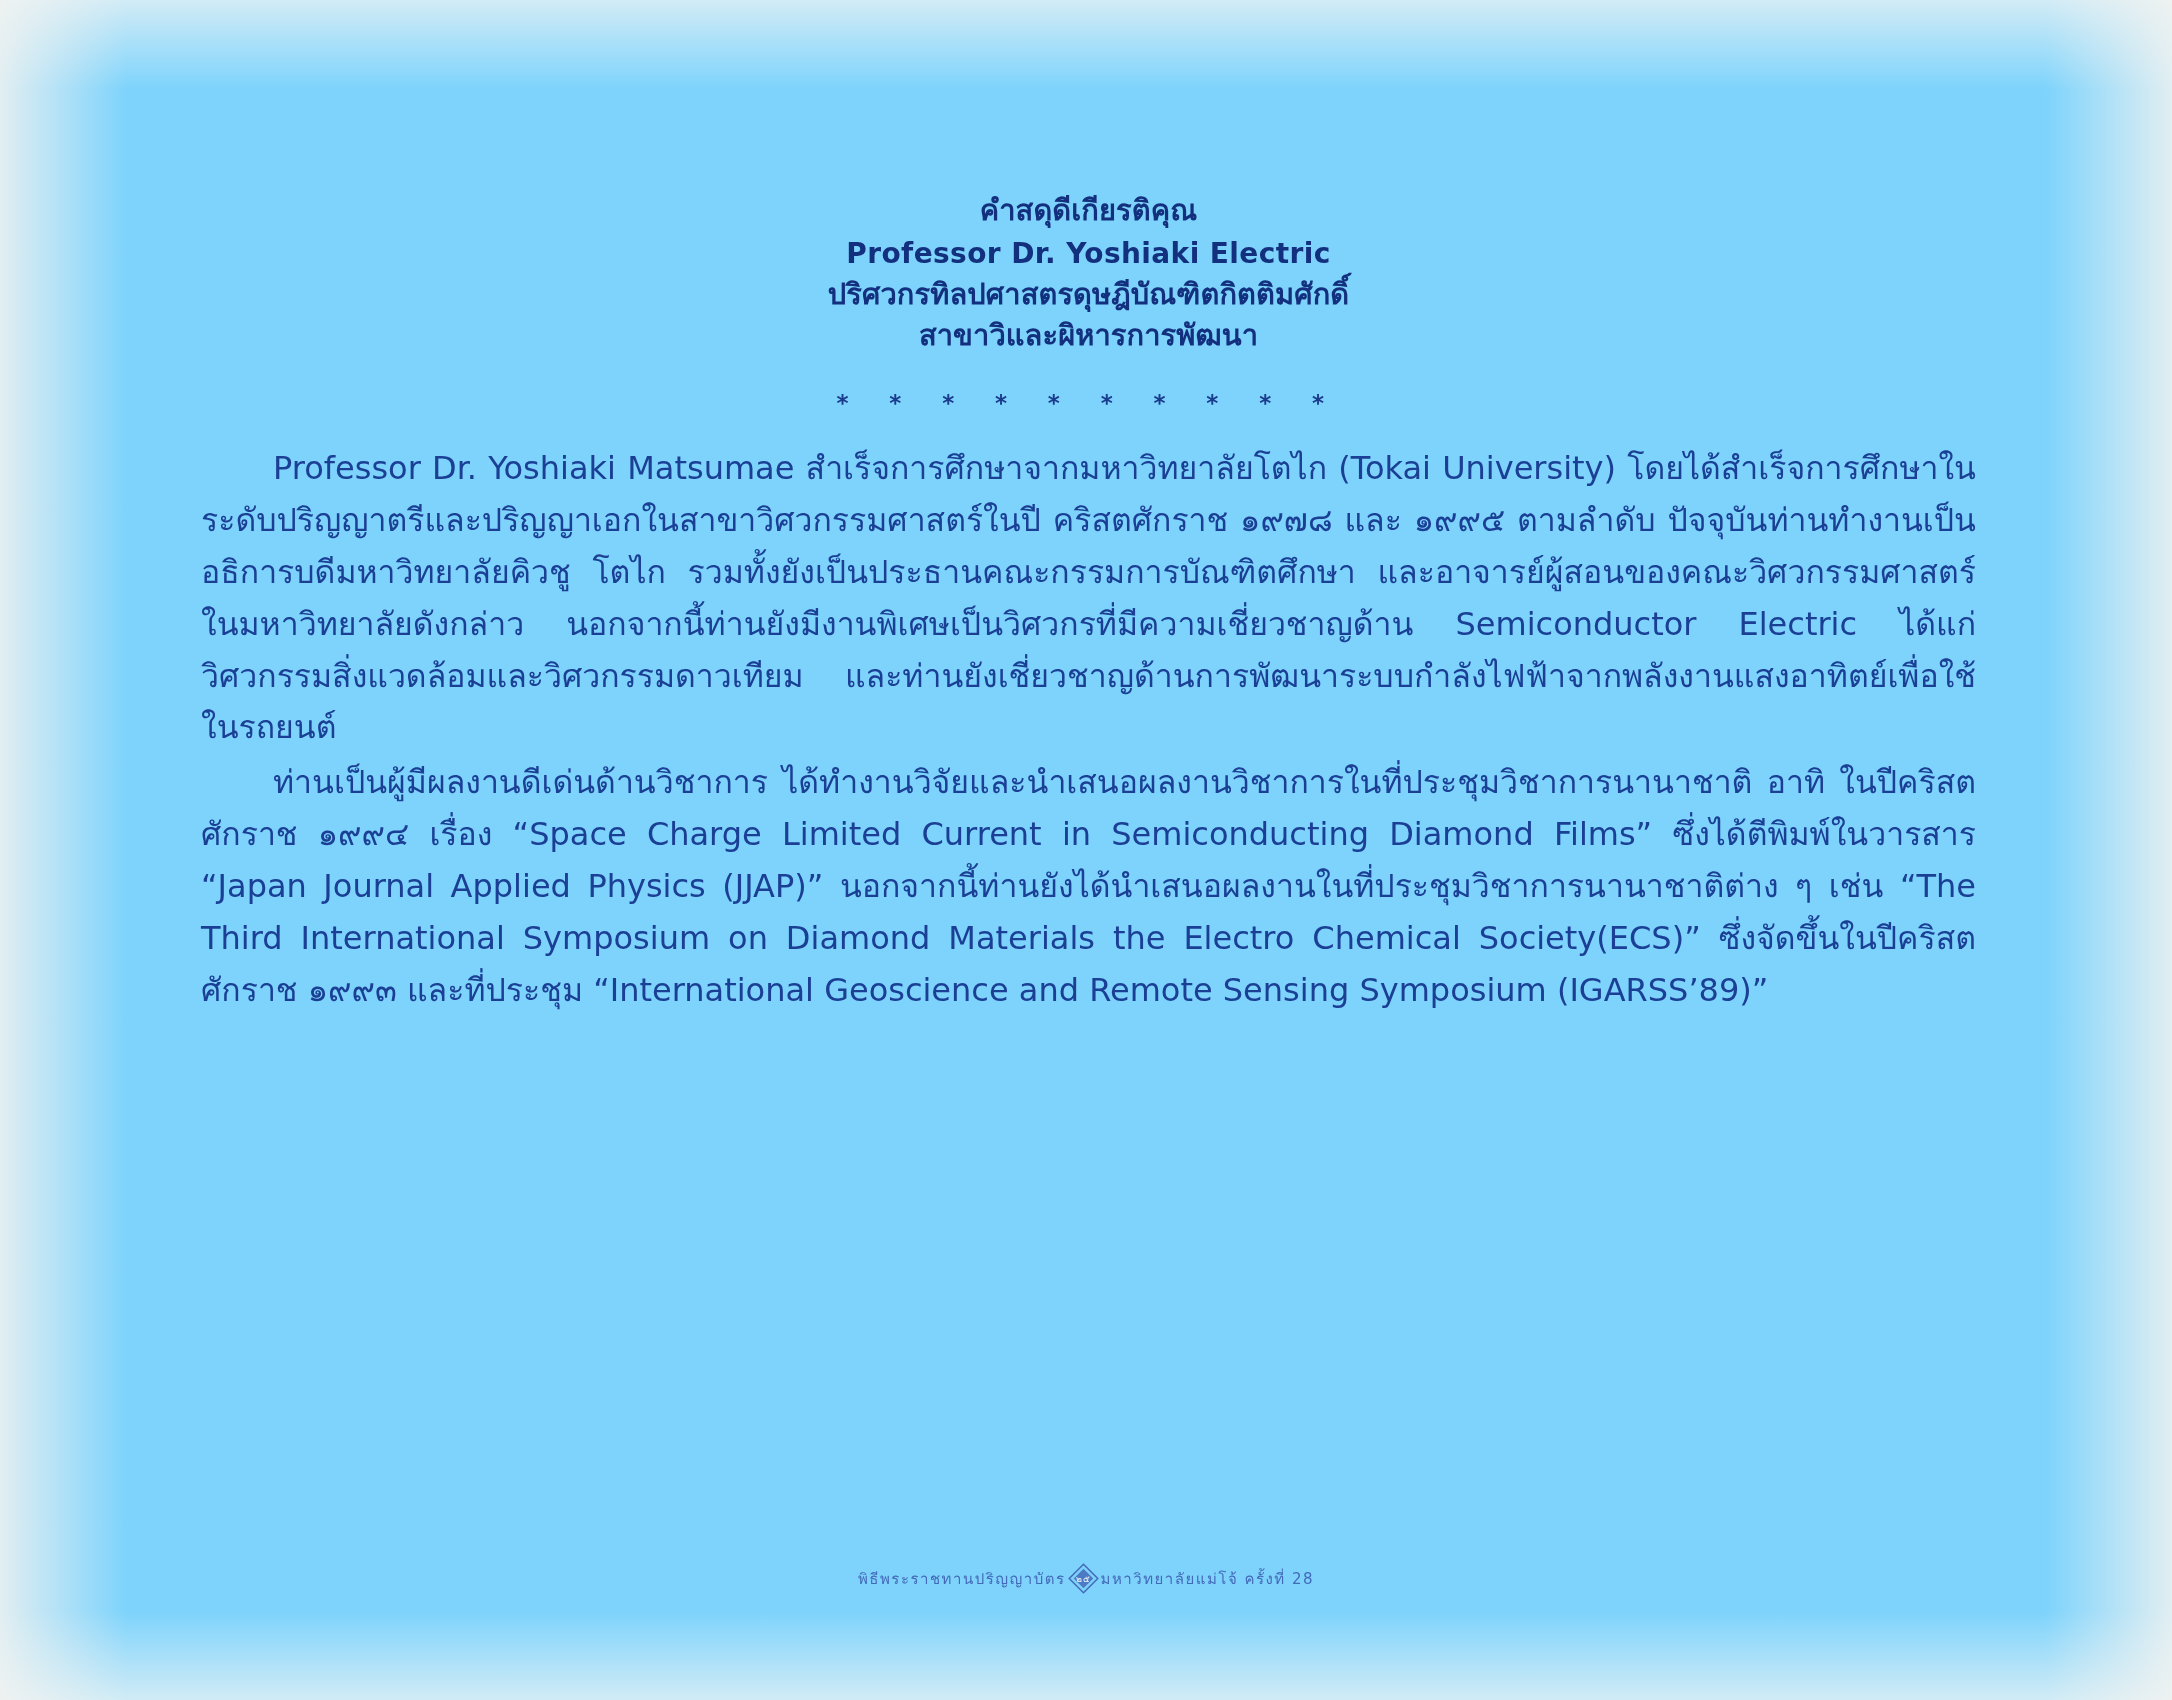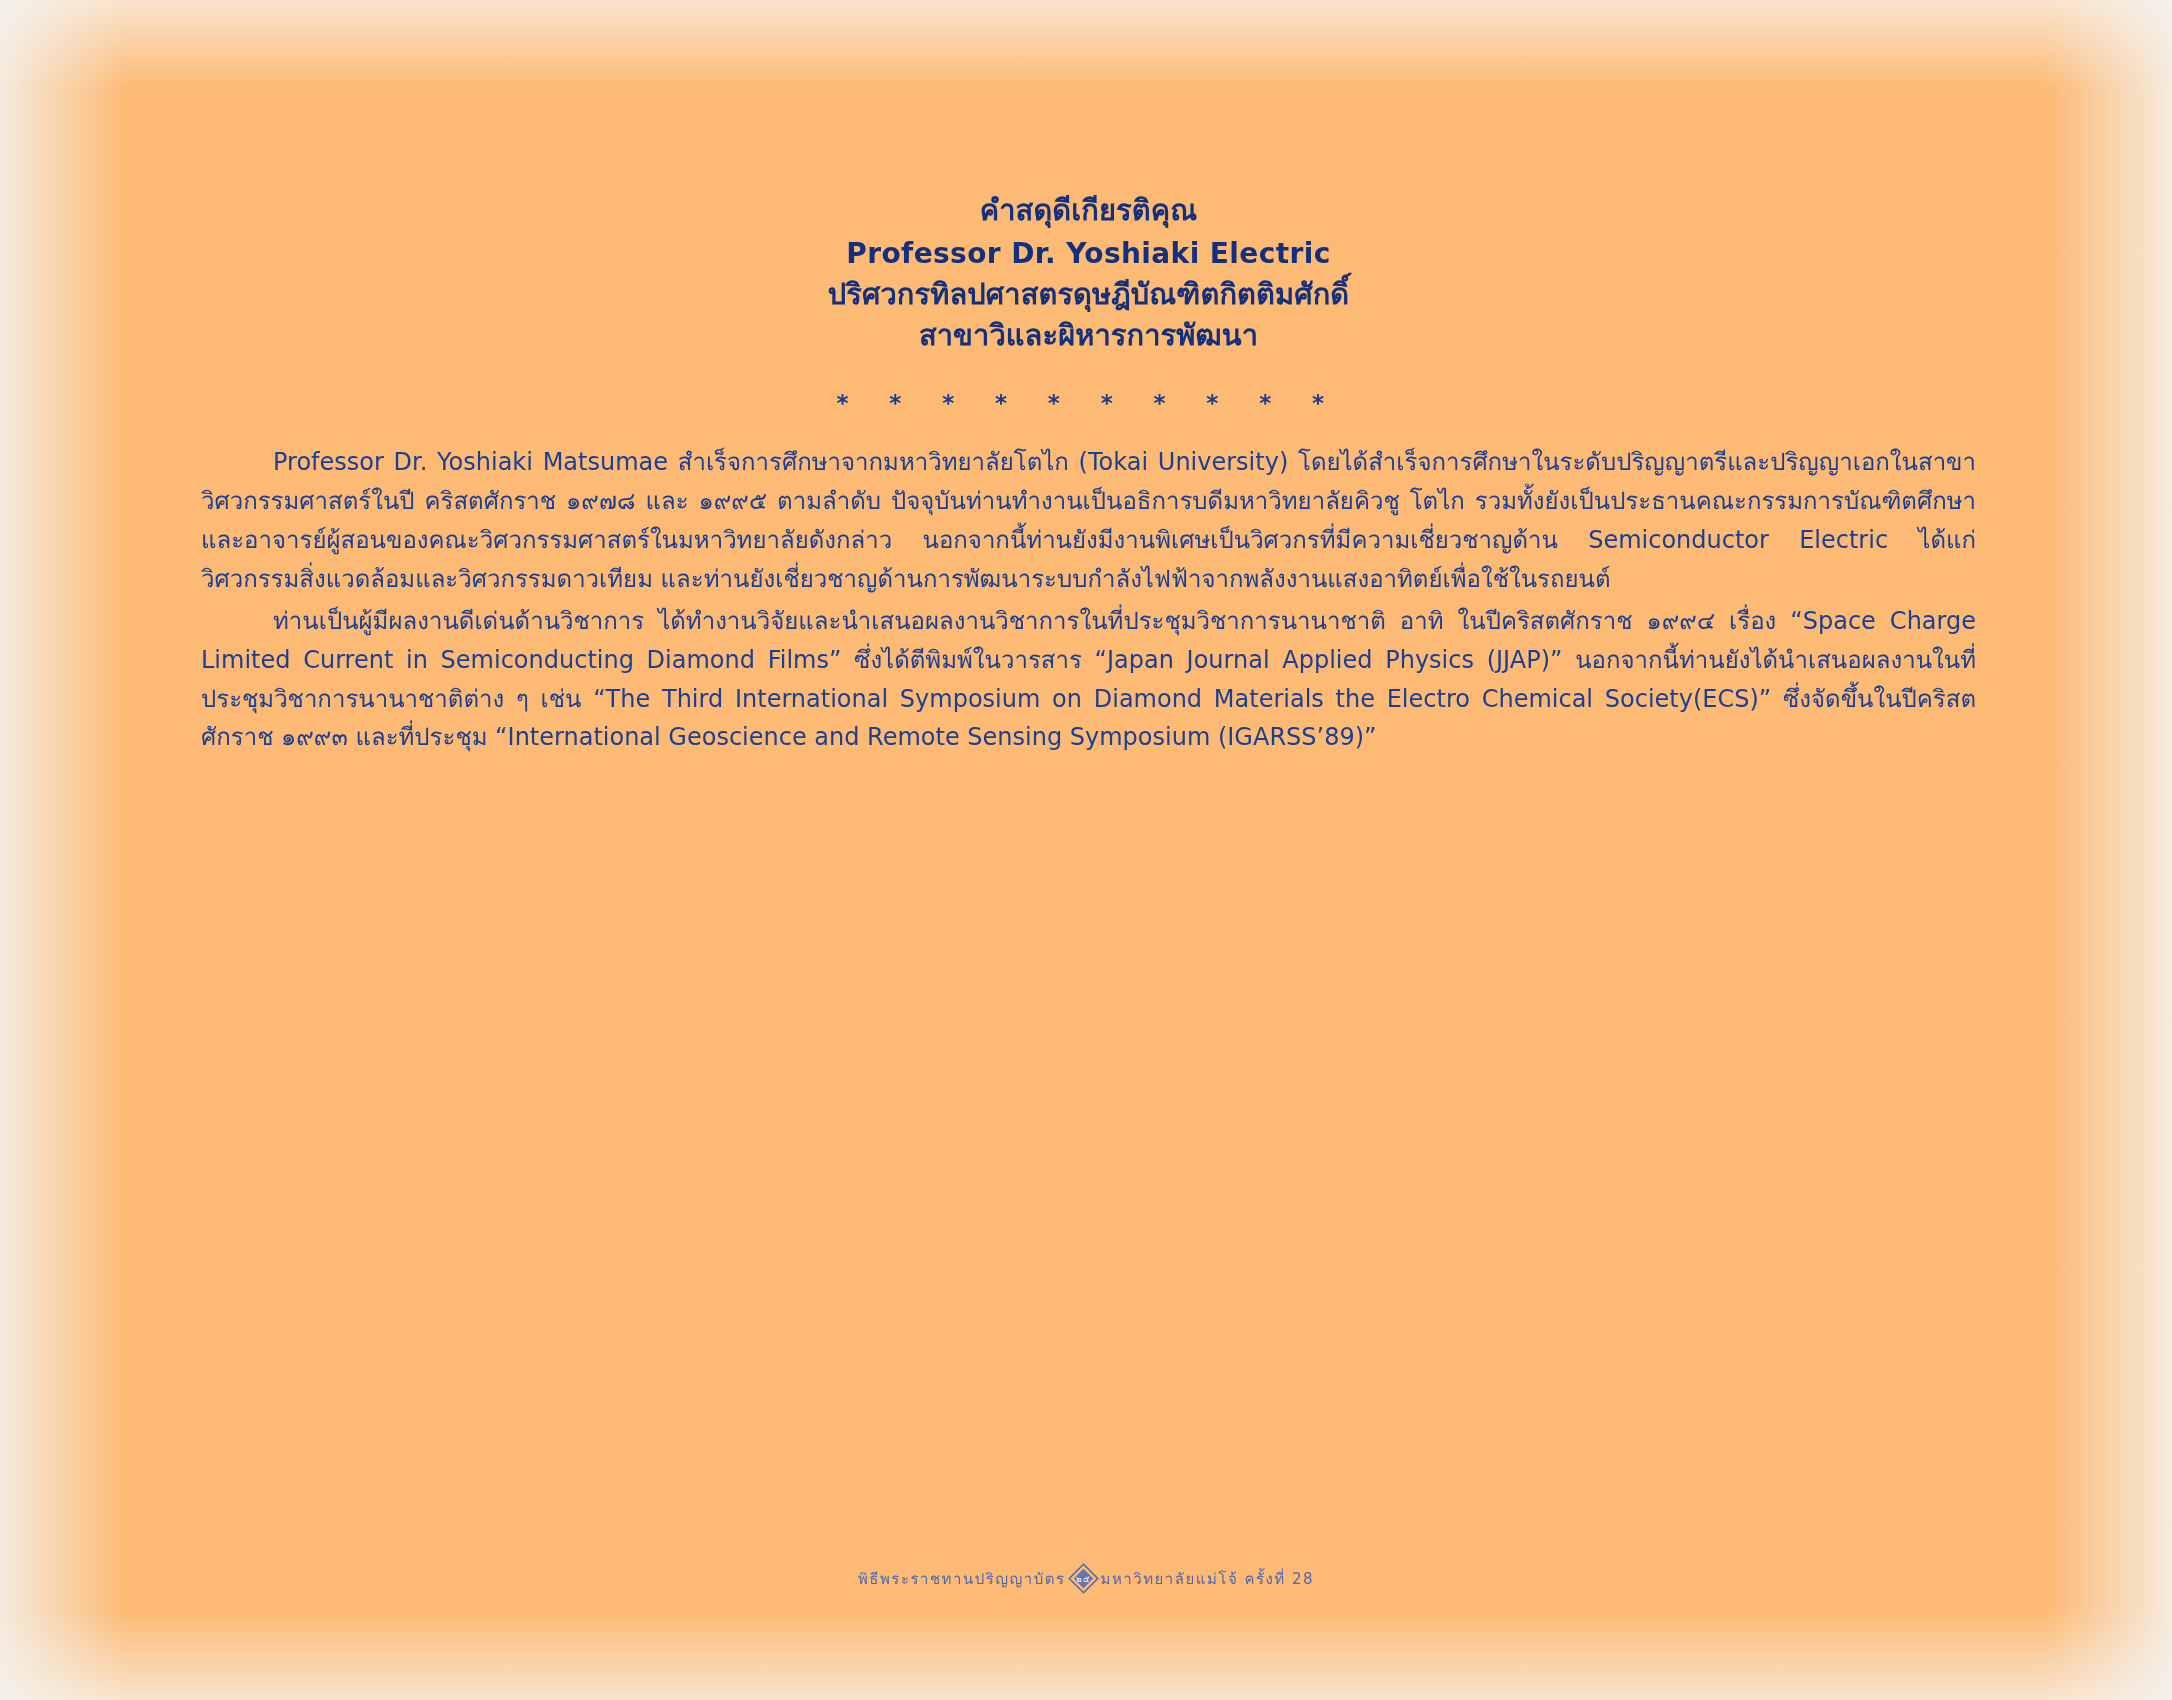--- a/index.html
+++ b/index.html
@@ -11,21 +11,21 @@
     width: 2172px;
     height: 1701px;
     font-family: "DejaVu Sans", "Liberation Sans", sans-serif;
     color: #12307e;
     position: relative;
     overflow: hidden;
   }
   .page {
     position: absolute;
     inset: 0;
-    background: #fdba74;
+    background: #7dd3fc;
   }
   
   .paper-tint {
     position: absolute;
     inset: 0;
     background:
       linear-gradient(to right, rgba(243,243,240,0.85) 0px, rgba(255,255,255,0) 127px),
       linear-gradient(to left, rgba(243,243,240,0.85) 0px, rgba(255,255,255,0) 127px),
       linear-gradient(to bottom, rgba(246,246,243,0.7) 0px, rgba(255,255,255,0) 90px),
       linear-gradient(to top, rgba(246,246,243,0.7) 0px, rgba(255,255,255,0) 90px);
@@ -55,21 +55,21 @@
   .stars {
     text-align: center;
     margin-top: 34px;
     margin-bottom: 27px;
     color: #1b3c8c;
     font-size: 23px;
     letter-spacing: 16.4px;
     font-weight: bold;
   }
   .body-text {
-    font-size: 24px;
+    font-size: 32px;
     line-height: 1.62;
     color: #1a3f94;
     text-align: justify;
     text-justify: inter-word;
   }
   .para {
     margin: 0 0 3px 0;
     text-indent: 72px;
   }
   .footer {

